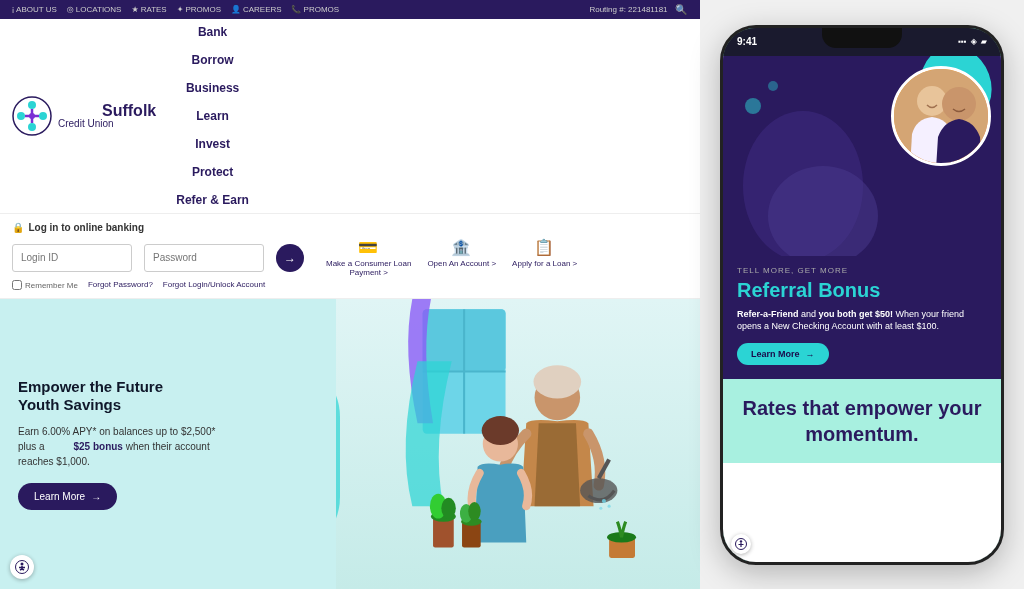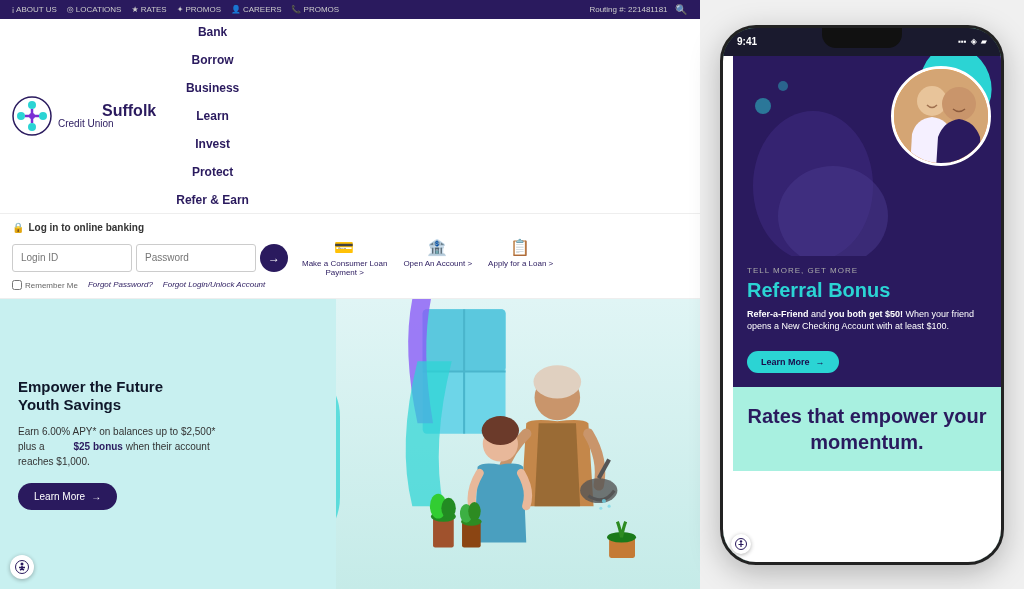--- a/index.html
+++ b/index.html
@@ -111,21 +111,21 @@
       align-items: center;
       gap: 4px;
       font-size: 10px;
       font-weight: bold;
       color: #333;
       margin-bottom: 5px;
     }
     .login-form-row {
       display: flex;
       align-items: center;
-      gap: 4px;
+      gap: 12px;
     }
     .login-input {
       border: 1px solid #ccc;
       border-radius: 3px;
       padding: 5px 8px;
       font-size: 10px;
       width: 120px;
       height: 28px;
       color: #999;
     }
@@ -167,21 +167,21 @@
       font-weight: 500;
     }
     .login-options {
       display: flex;
       gap: 10px;
       font-size: 8px;
       color: #666;
       margin-top: 3px;
       align-items: flex-start;
     }
-    .login-options a { color: #2a1a5e; text-decoration: none; font-size: 8px; font-style: italic; }
+    .login-options a { color: #2a1a5e; text-decoration: none; font-size: 8px; }
 
     
     .hero {
       background: #c8f0f0;
       flex: 1;
       position: relative;
       overflow: hidden;
       display: flex;
       align-items: stretch;
     }
@@ -320,21 +320,20 @@
       height: 20px;
       background: #111;
       border-radius: 0 0 14px 14px;
     }
 
     
     .phone-content {
       height: calc(100% - 28px);
       overflow: hidden;
       background: white;
-      padding-left: 10px;
     }
     
     .phone-hero-section {
       background: #2a1a5e;
       height: 200px;
       position: relative;
       overflow: hidden;
     }
     .phone-purple-bg {
       background: #2a1a5e;
@@ -380,21 +379,21 @@
     .phone-referral-title {
       font-size: 20px;
       font-weight: bold;
       color: #2bd4d4;
       margin-bottom: 6px;
     }
     .phone-referral-desc {
       font-size: 9px;
       color: white;
       line-height: 1.4;
-      margin-bottom: 18px;
+      margin-bottom: 10px;
     }
     .phone-referral-desc strong { font-weight: bold; }
     .phone-learn-btn {
       background: #2bd4d4;
       color: #1a0a4a;
       border: none;
       border-radius: 20px;
       padding: 6px 14px;
       font-size: 9px;
       font-weight: bold;

